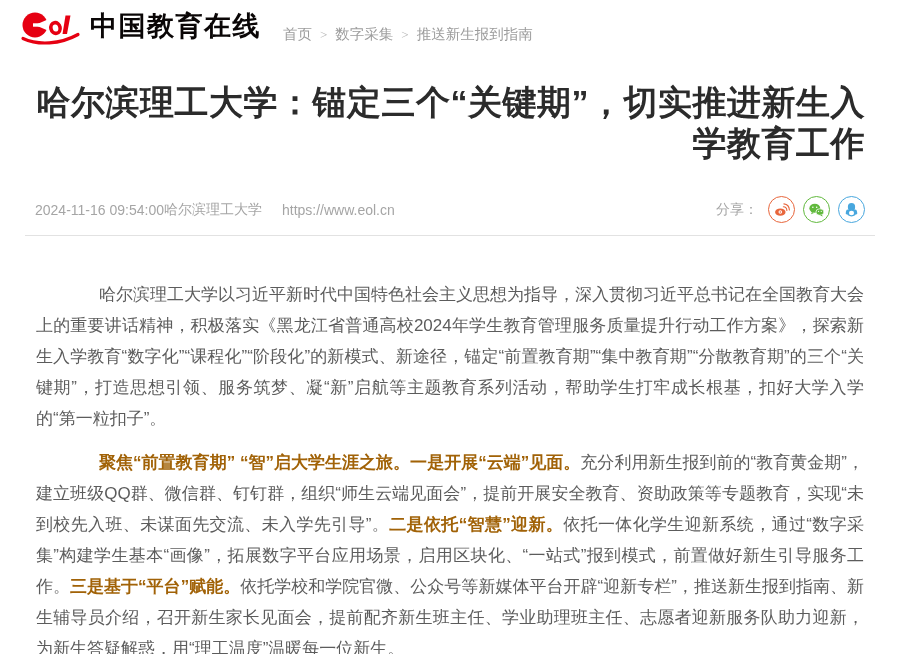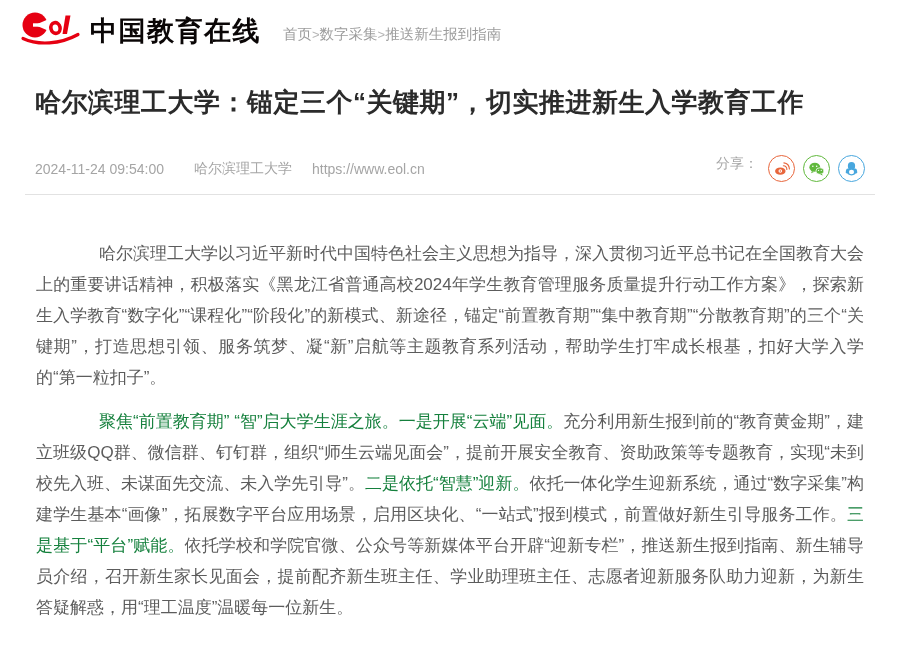--- a/index.html
+++ b/index.html
@@ -11,66 +11,68 @@
   }
   .page { width: 900px; min-height: 654px; background: #fff; overflow: hidden; }
 
   
   .site-header {
     display: flex;
     align-items: center;
     padding: 9px 20px 4px 20px;
     height: 56px;
   }
-  .logo-link { display: flex; align-items: center; text-decoration: none; cursor: pointer; }
+  .logo-link { display: flex; text-decoration: none; cursor: pointer; }
   .logo-mark { display: inline-block; margin-right: 8px; }
   .brand-name {
     font-size: 27px;
     font-weight: 900;
     color: #0a0606;
     letter-spacing: 1.5px;
     font-family: "Liberation Sans", "DejaVu Sans", sans-serif;
   }
   .breadcrumb {
     margin-left: 22px;
     margin-top: 8px;
     font-size: 14.5px;
     color: #9c9c9c;
     display: flex;
     align-items: center;
+    gap: 8px;
+    font-family: Liberation Serif, serif;
   }
   .breadcrumb .crumb { color: #9c9c9c; cursor: pointer; }
   .breadcrumb .sep { color: #b5b5b5; font-size: 13px; }
 
   
   .article-title {
     margin: 26px auto 0 auto;
     max-width: 830px;
-    text-align: left;
-    font-size: 26px;
+    text-align: right;
+    font-size: 34px;
     line-height: 41px;
     font-weight: 700;
     color: #2b2b2b;
     letter-spacing: 0.5px;
   }
 
   
   .meta-row {
     display: flex;
     align-items: center;
     margin: 32px 25px 0 25px;
     padding: 0 10px 12px 10px;
     border-bottom: 1px solid #e2e2e2;
     font-size: 14px;
     color: #a5a5a5;
   }
   .meta-item { white-space: nowrap; }
-  .meta-source { margin-left: 30px; }
+  .meta-source { }
   .meta-url { margin-left: 20px; }
-  .share-group { margin-left: auto; display: flex; align-items: flex-start; gap: 8px; }
+  .share-group { margin-left: auto; display: flex; align-items: center; gap: 8px; }
   .share-label { font-size: 14px; color: #a5a5a5; margin-right: 2px; }
   .share-icon {
     width: 27px; height: 27px;
     border-radius: 50%;
     border: 1.5px solid currentColor;
     display: inline-flex;
     align-items: center;
     justify-content: center;
     cursor: pointer;
     background: #fff;
@@ -79,21 +81,21 @@
   
   .article-body {
     padding: 43px 36px 14px 36px;
     font-size: 17px;
     line-height: 31px;
     color: #5c5c5c;
     text-align: justify;
   }
   .article-body p { text-indent: 63px; }
   .article-body p + p { margin-top: 13px; }
-  .seg-bold { font-weight: 400; color: #15803d; }
+  .seg-bold { font-weight: 700; color: #a16207; }
 </style>
 </head>
 <body>
 
 <div class="page">
 
   <header class="site-header">
     <a class="logo-link">
       <span class="logo-mark" id="logo-mark" style="color: rgb(230, 0, 18);">
         <svg width="62" height="42" viewBox="0 0 62 42">
@@ -112,21 +114,21 @@
         <span class="sep">&gt;</span>
         <span class="crumb">数字采集</span>
         <span class="sep">&gt;</span>
         <span class="crumb">推送新生报到指南</span>
       </nav>
   </header>
 
   <h1 class="article-title">哈尔滨理工大学：锚定三个“关键期”，切实推进新生入学教育工作</h1>
 
   <div class="meta-row">
-    <span class="meta-item meta-date">2024-11-24 09:54:00</span>
+    <span class="meta-item meta-date">2024-11-16 09:54:00</span>
     <span class="meta-item meta-source">哈尔滨理工大学</span>
     <span class="meta-item meta-url">https://www.eol.cn</span>
 
     <div class="share-group">
       <span class="share-label">分享：</span>
 
       <span class="share-icon" style="color: rgb(232, 102, 60);">
         <svg viewBox="0 0 20 20" width="17" height="17">
           <ellipse cx="8.6" cy="13" rx="6.2" ry="4.3" fill="currentColor"></ellipse>
           <circle cx="8.6" cy="13" r="2.1" fill="#fff"></circle>

